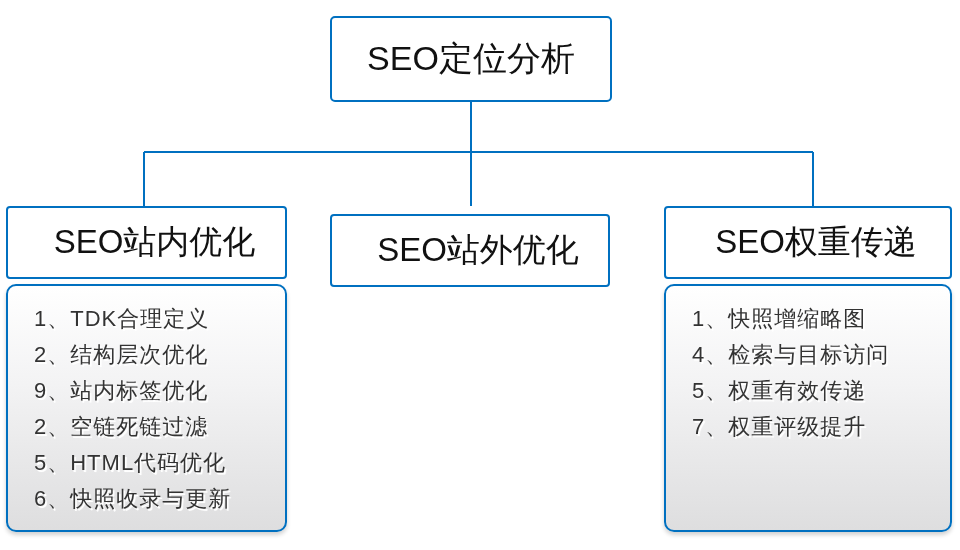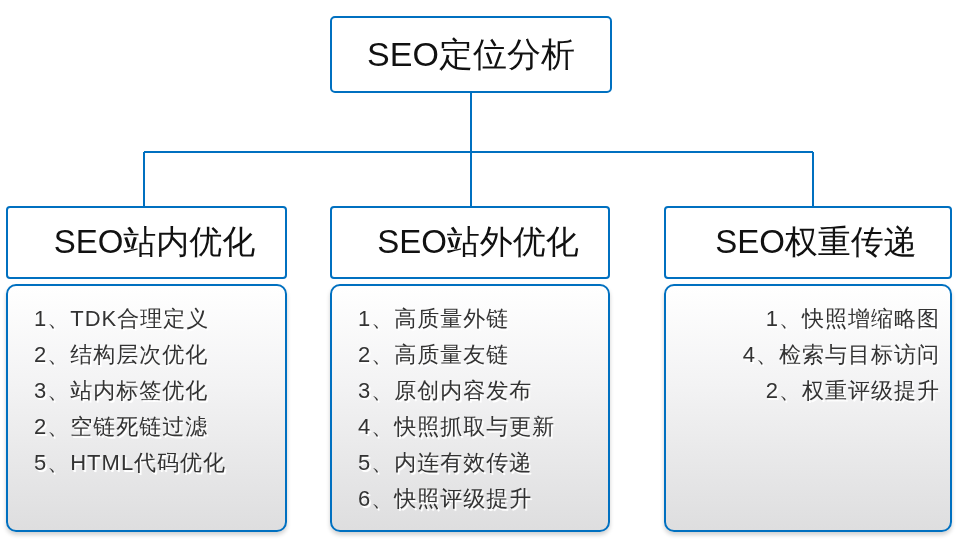--- a/index.html
+++ b/index.html
@@ -26,42 +26,42 @@
     position: absolute;
     background: #ffffff;
     border: 2px solid #0070c0;
     display: flex;
     align-items: center;
     justify-content: center;
     color: #111111;
   }
   .root-box {
     left: 330px; top: 16px;
-    width: 282px; height: 77px;
+    width: 282px; height: 86px;
     border-radius: 5px;
     font-size: 34px;
   }
   .branch-header {
     top: 206px; height: 73px;
     border-radius: 4px;
     font-size: 33px;
     padding-left: 16px;
   }
   .branch-list {
     position: absolute;
     top: 284px; height: 248px;
     border: 2px solid #0070c0;
     border-radius: 10px;
     background: linear-gradient(180deg, #ffffff 0%, #f3f3f4 40%, #dededf 100%);
     box-shadow: 0 3px 4px rgba(0,0,0,0.18);
     padding: 15px 10px 8px 26px;
   }
   .col-1 { left: 6px;   width: 281px; }
-  .col-2 { left: 330px; width: 280px; }
-  .col-3 { left: 664px; width: 288px; text-align: right; }
+  .col-2 { left: 330px; width: 280px; margin-top: 8px; }
+  .col-3 { left: 664px; width: 288px; }
   .list-item {
     font-size: 22px;
     line-height: 36px;
     color: #333333;
     letter-spacing: 1px;
     white-space: nowrap;
     text-shadow: 1.5px 1.5px 0 rgba(255,255,255,0.95), 2px 2px 1px rgba(255,255,255,0.6);
   }
 </style>
 </head>
@@ -76,39 +76,33 @@
   <div class="node-box root-box">
     <span>SEO定位分析</span>
   </div>
 
   <div class="node-box branch-header col-1">
     <span>SEO站内优化</span>
   </div>
   <div class="branch-list col-1">
     <div class="list-item">1、TDK合理定义</div>
     <div class="list-item">2、结构层次优化</div>
-    <div class="list-item">3、站内标签优化</div>
+    <div class="list-item">9、站内标签优化</div>
     <div class="list-item">2、空链死链过滤</div>
     <div class="list-item">5、HTML代码优化</div>
+    <div class="list-item">6、快照收录与更新</div>
   </div>
 
   <div class="node-box branch-header col-2">
     <span>SEO站外优化</span>
-  </div>
-  <div class="branch-list col-2">
-    <div class="list-item">1、高质量外链</div>
-    <div class="list-item">2、高质量友链</div>
-    <div class="list-item">3、原创内容发布</div>
-    <div class="list-item">4、快照抓取与更新</div>
-    <div class="list-item">5、内连有效传递</div>
-    <div class="list-item">6、快照评级提升</div>
   </div>
 
   <div class="node-box branch-header col-3">
     <span>SEO权重传递</span>
   </div>
   <div class="branch-list col-3">
     <div class="list-item">1、快照增缩略图</div>
     <div class="list-item">4、检索与目标访问</div>
-    <div class="list-item">2、权重评级提升</div>
+    <div class="list-item">5、权重有效传递</div>
+    <div class="list-item">7、权重评级提升</div>
   </div>
 
 </div>
 
 </body></html>

